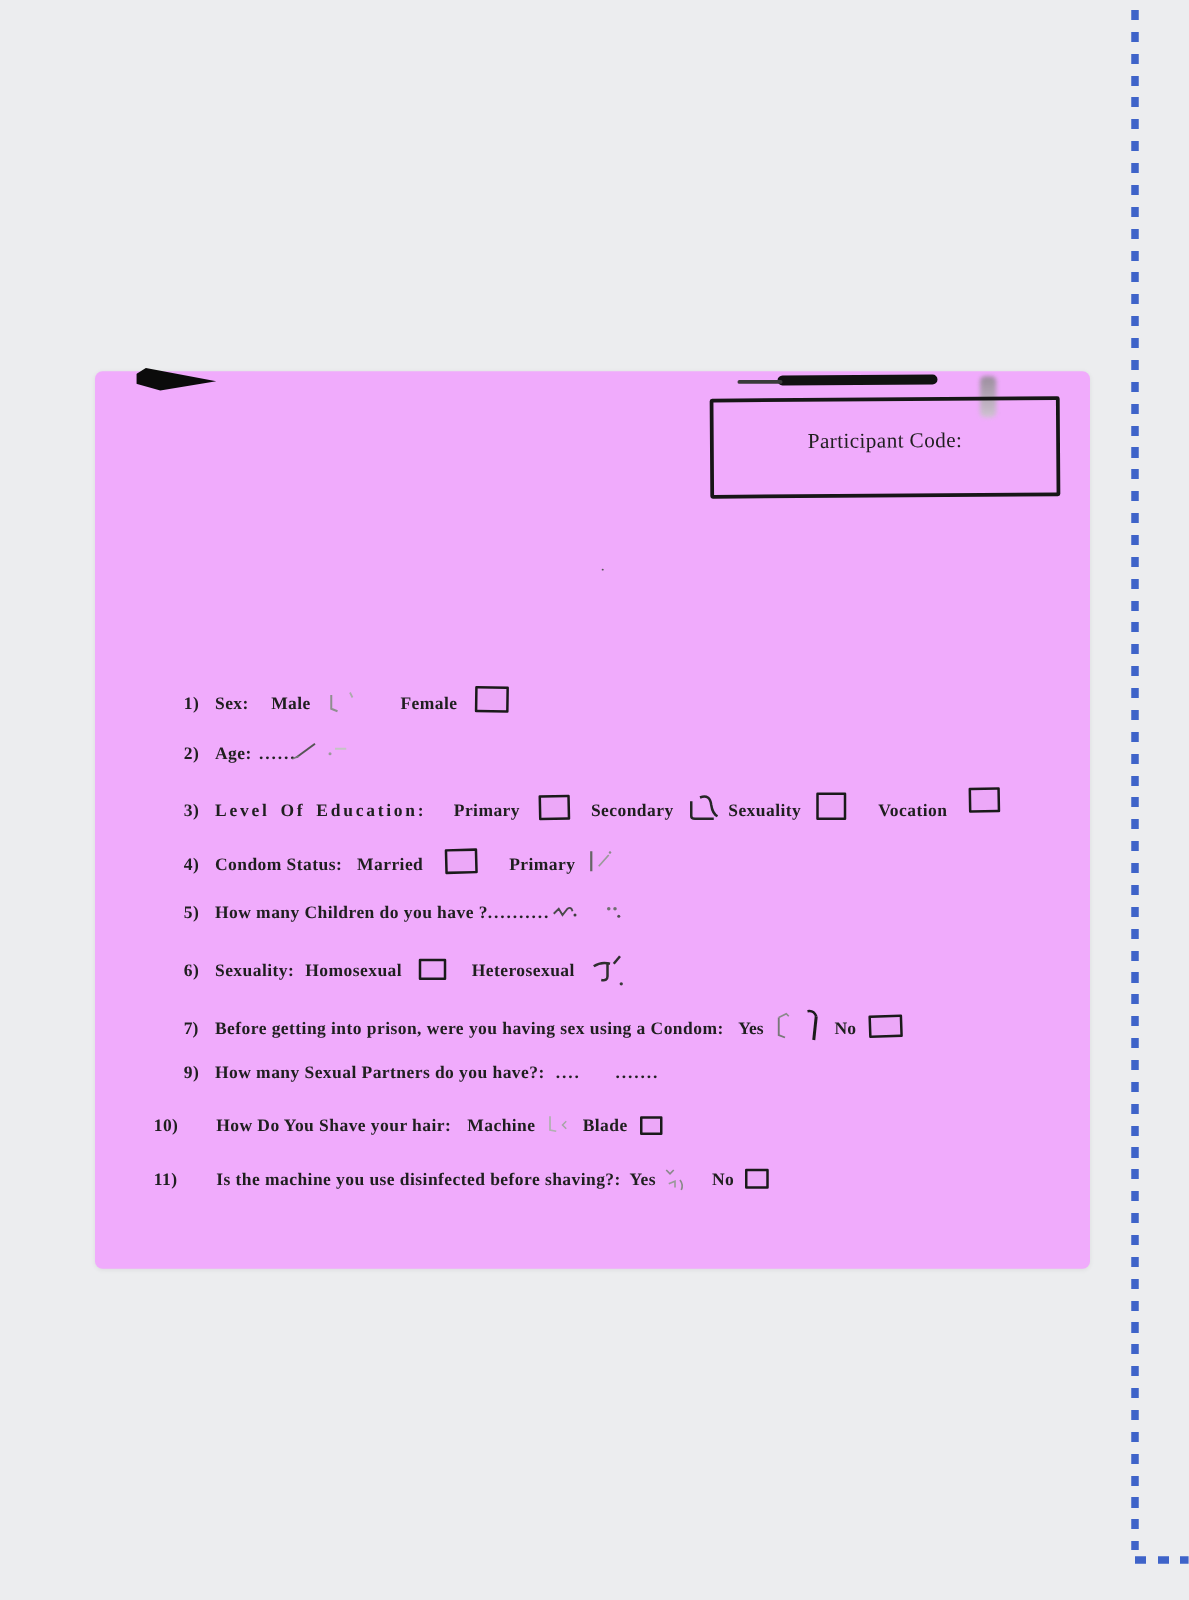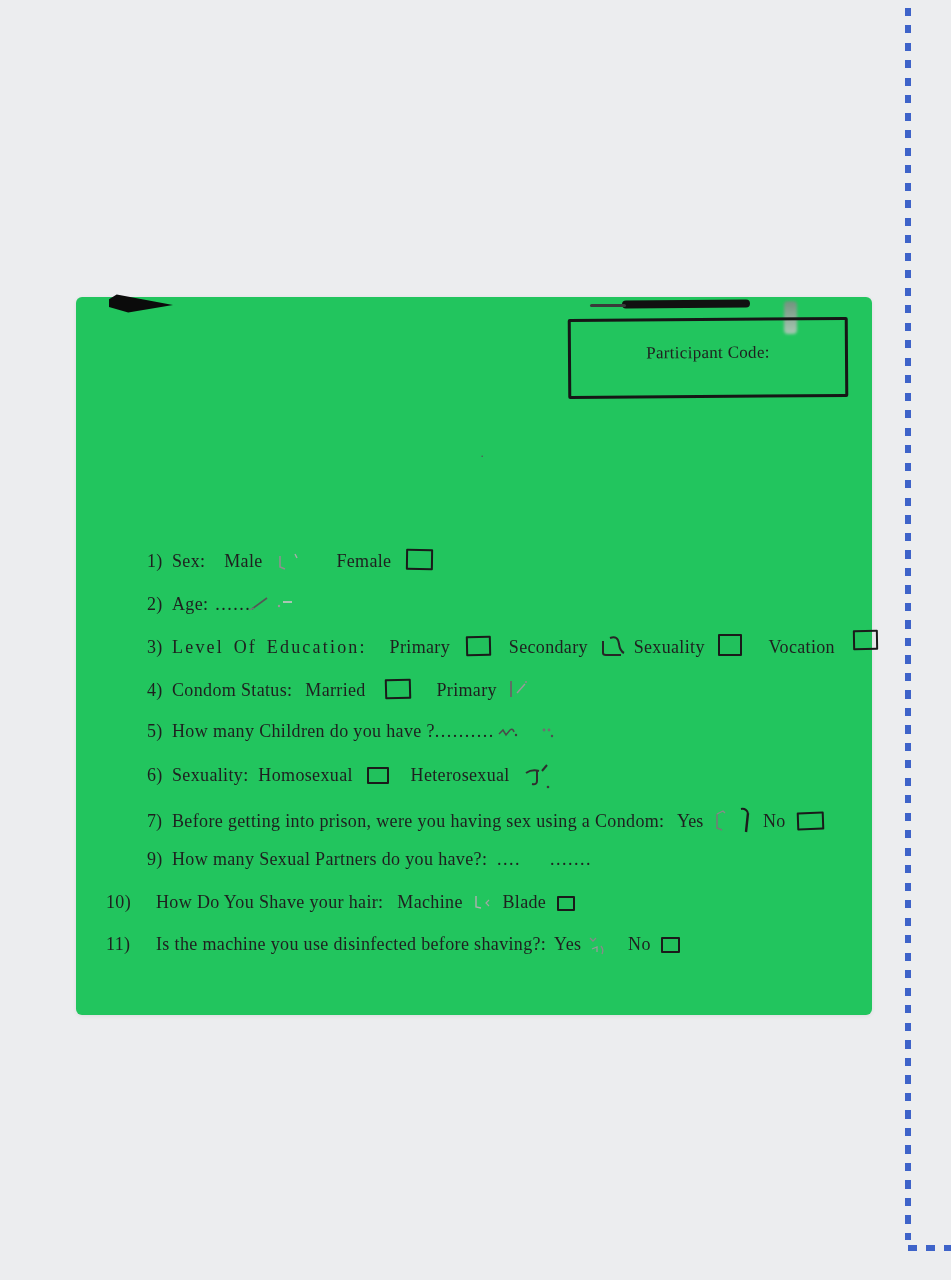--- a/index.html
+++ b/index.html
@@ -16,21 +16,21 @@
     background:repeating-linear-gradient(180deg,#3e63c9 0 8px,transparent 8px 17.5px);
   }
   .dash-h{
     position:absolute;left:908px;top:1245px;width:43px;height:6px;
     background:repeating-linear-gradient(90deg,#3e63c9 0 9px,transparent 9px 18px);
   }
 
   
   .paper{
     position:absolute;left:76px;top:297px;width:796px;height:718px;
-    background:#22c55e;border-radius:6px;
+    background:#f0abfc;border-radius:6px;
     box-shadow:0 1px 4px rgba(0,0,0,0.07);
     color:#1f1f1f;
   }
 
   
   .wedge{
     position:absolute;left:33px;top:-3px;width:64px;height:21px;background:#0b0b0b;
     clip-path:polygon(0 25%,12% 2%,100% 52%,30% 88%,0 62%);
   }
   .topbar{
@@ -54,23 +54,23 @@
   
   .title-dot{position:absolute;left:404px;top:151px;font-size:13px;color:#555;}
   .qtitle{
     position:absolute;left:413px;top:144px;margin:0;
     font-size:26px;font-weight:bold;letter-spacing:0.4px;color:#131313;
     border-bottom:3px solid #141414;padding:0 3px 2px 2px;
   }
 
   
   .qlist{position:absolute;left:0;top:252px;width:100%;}
-  .row{height:42.6px;line-height:24px;white-space:nowrap;font-size:18px;letter-spacing:0.35px;}
+  .row{height:42.6px;line-height:24px;white-space:nowrap;font-size:14px;letter-spacing:0.35px;font-weight:bold;}
   .row.a{padding-left:71px;}
-  .row.b{padding-left:30px;}
+  .row.b{padding-left:47px;}
   .num{display:inline-block;width:25px;}
   .row.b .num{width:50px;}
   .sp-label{letter-spacing:0.35px;}
   .row.q3 .sp-label{letter-spacing:2.2px;word-spacing:3px;}
   .row.q7{letter-spacing:0.05px;}
   .dots{letter-spacing:1.5px;}
 
   
   .cb{display:inline-block;border:2px solid #1a1a1a;background:rgba(0,0,0,0.015);vertical-align:-3px;border-radius:1px;}
   .cb-female    {width:23px;height:17px;margin-left:10px;transform:rotate(0.8deg);}

